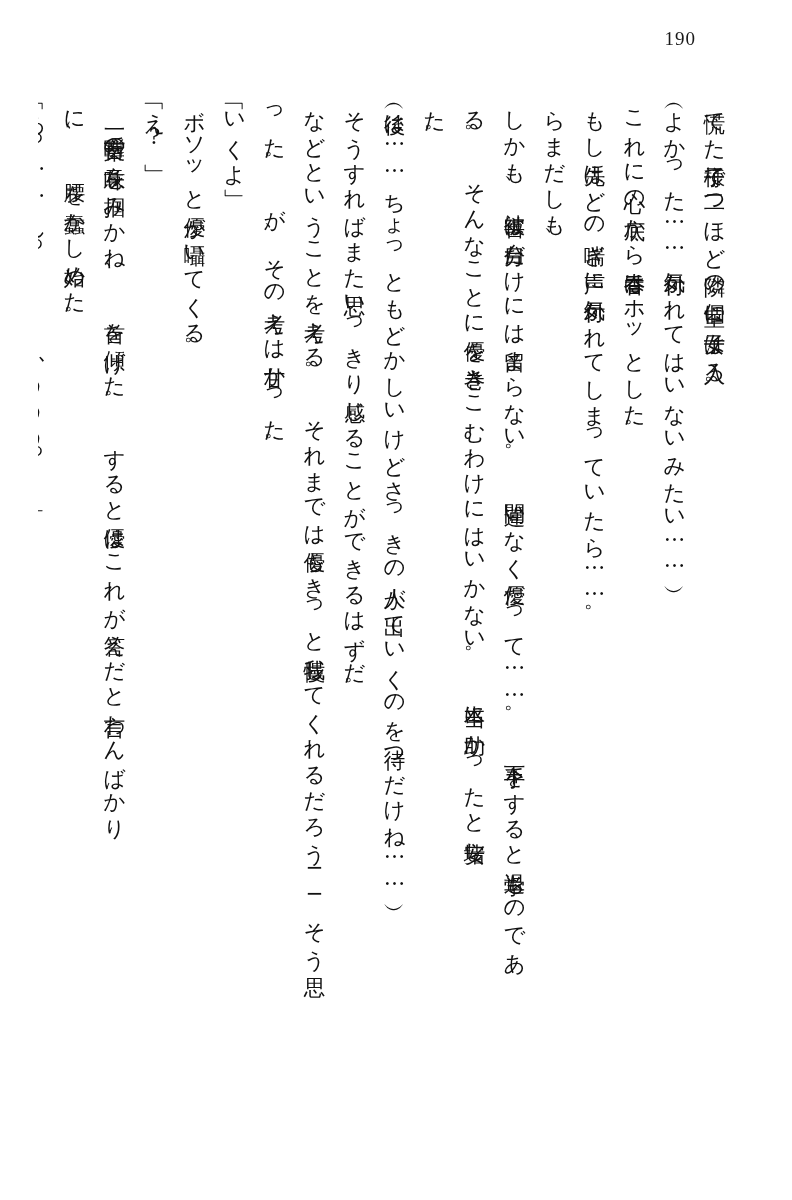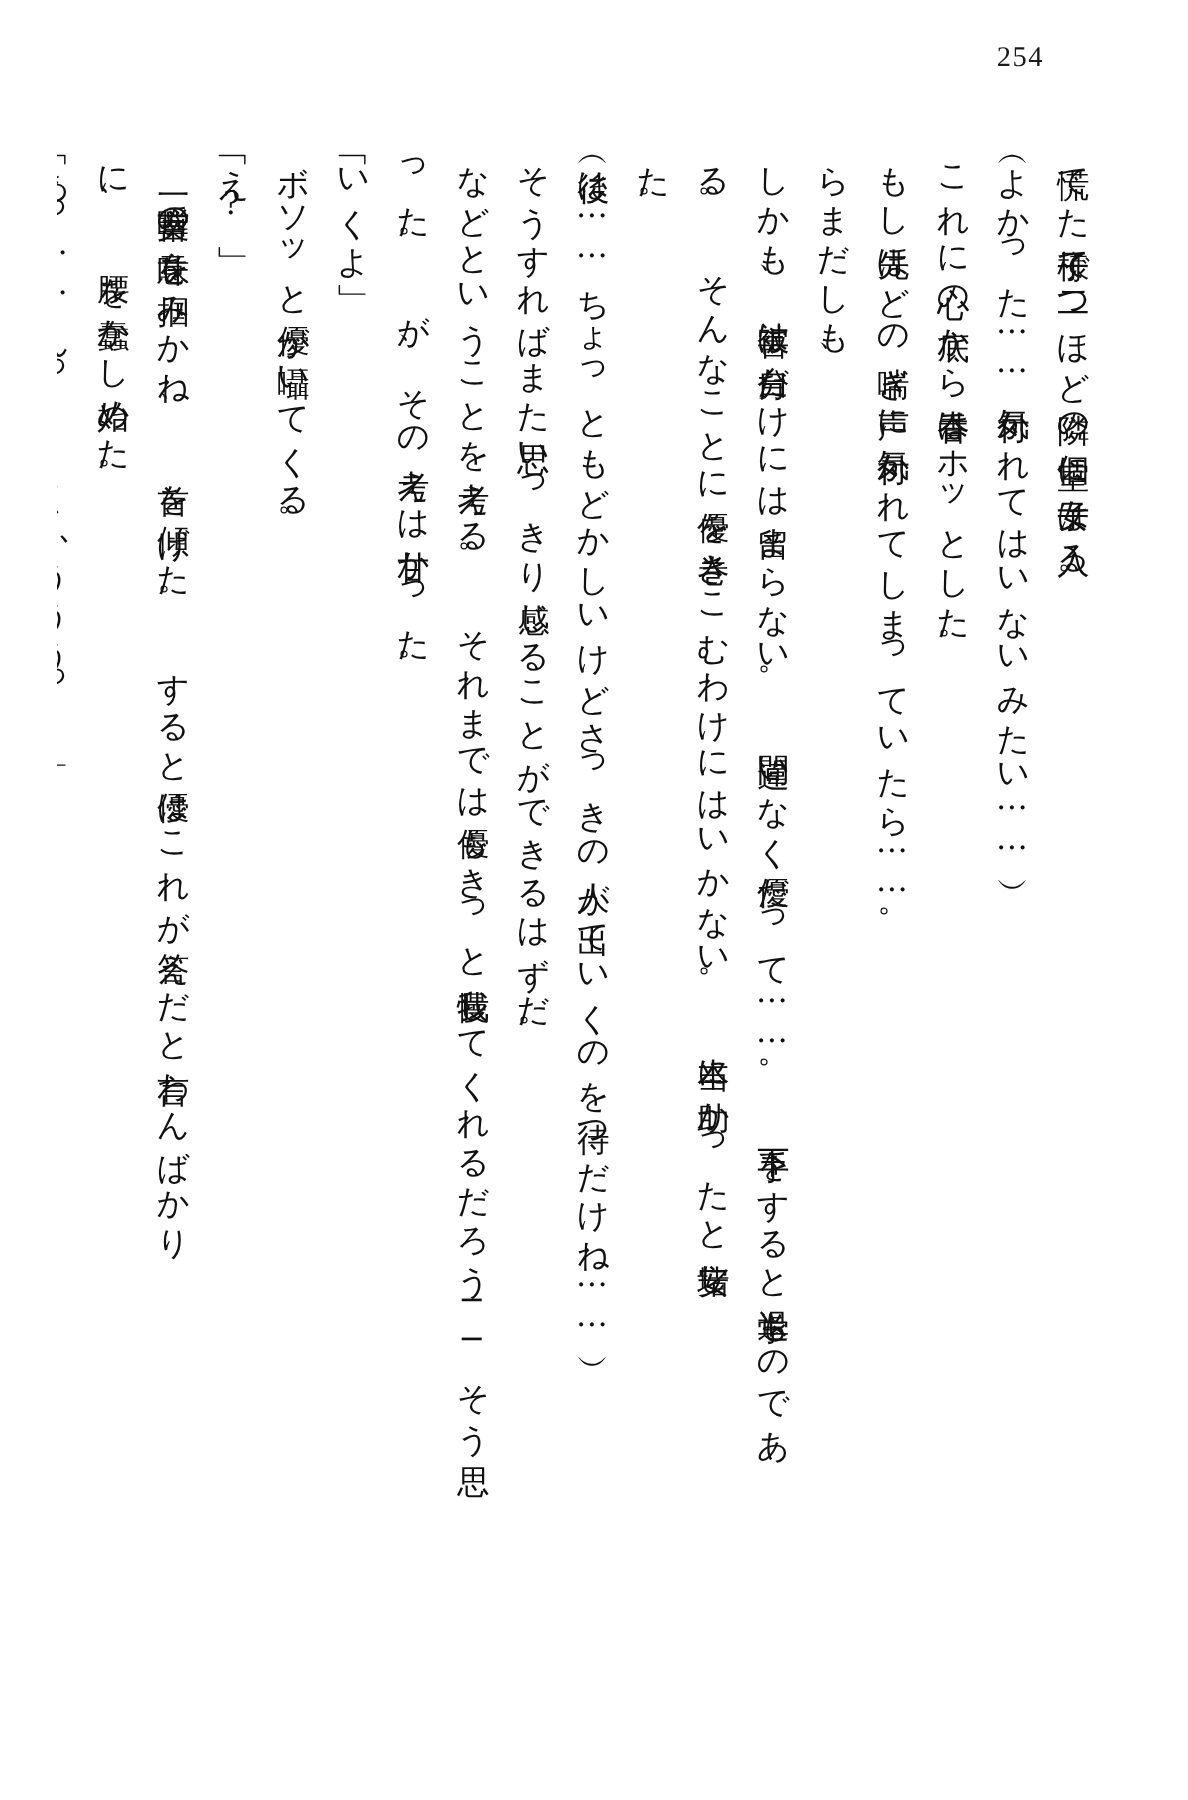--- a/index.html
+++ b/index.html
@@ -49,21 +49,21 @@
   }
   .text-body p.indent {
     text-indent: 1em;
   }
 </style>
 </head>
 <body>
 
 <div class="page">
 
-  <div class="page-number">254</div>
+  <div class="page-number">190</div>
 
   <div class="text-body">
     <p>慌てた様子で二つほど隣の個室に女子は入る。</p>
     <p>（よかった……気付かれてはいないみたい……）</p>
     <p>これに心の底から春香はホッとした。</p>
     <p>もし先ほどの喘ぎ声に気付かれてしまっていたら……。</p>
     <p>らまだしも、</p>
     <p>しかも、被害は自分だけには留まらない。　間違いなく優だって……。　下手をすると退学ものであ</p>
     <p>る。　そんなことに優を巻きこむわけにはいかない。　本当に助かったと安堵し</p>
     <p>た。</p>

